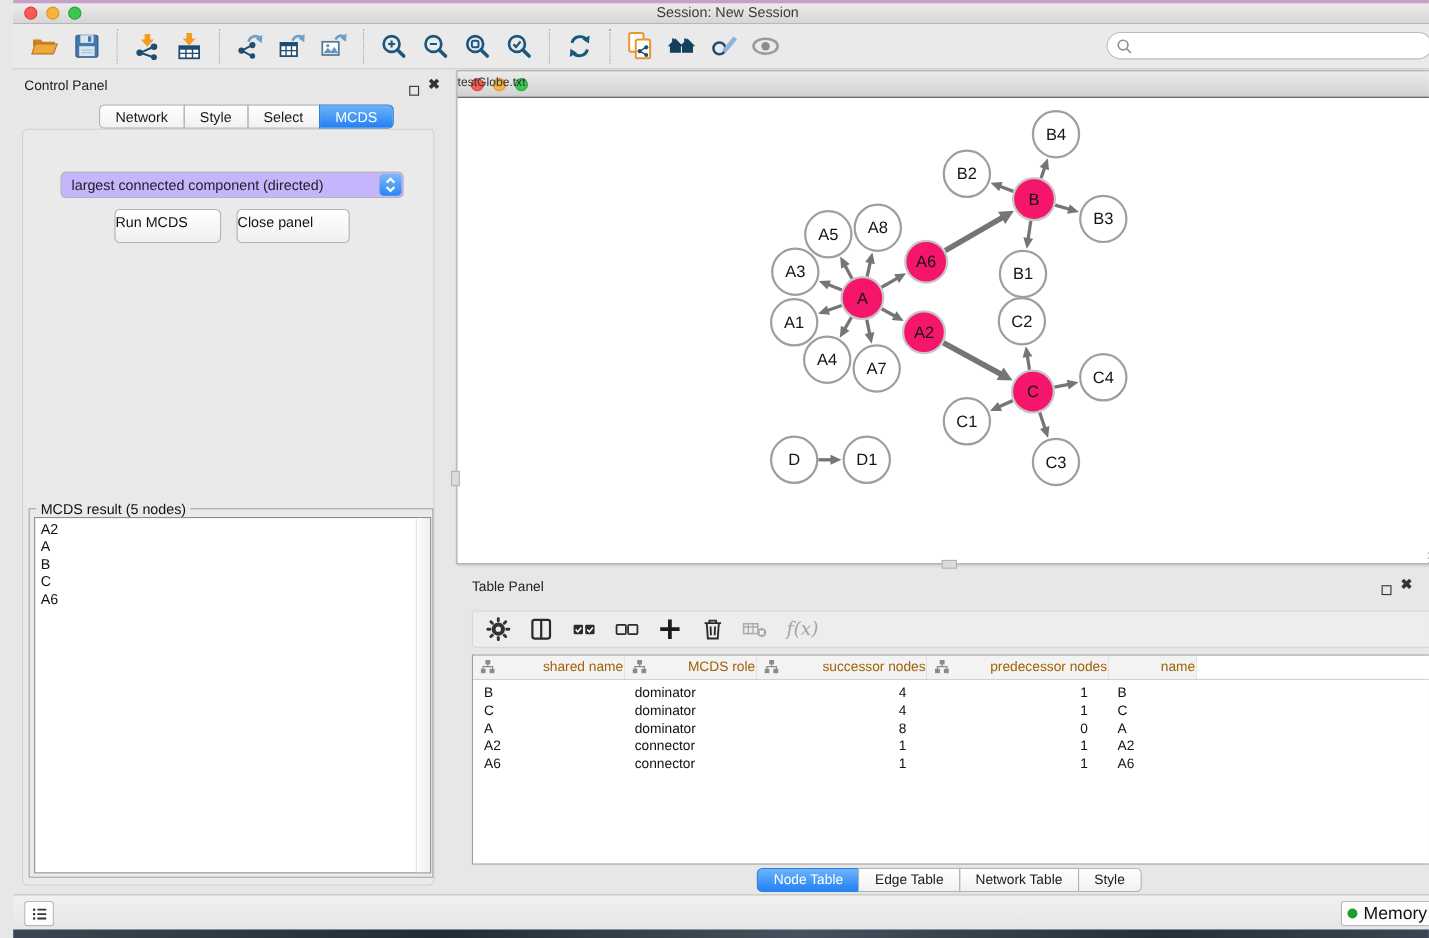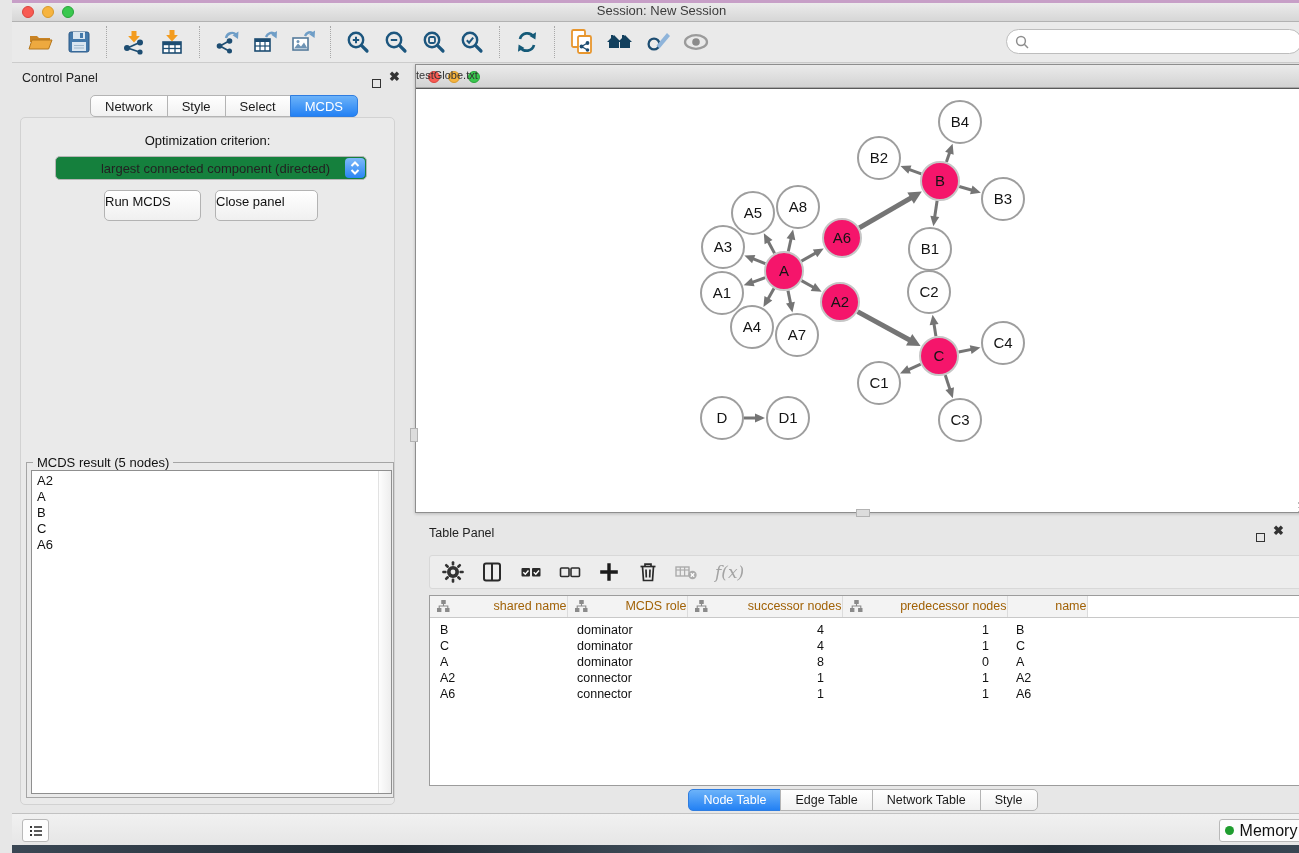--- a/index.html
+++ b/index.html
@@ -41,22 +41,22 @@
   .seg:first-child { border-radius:5px 0 0 5px; margin-left:0; }
   .seg:last-child { border-radius:0 5px 5px 0; }
   .seg.active { background:linear-gradient(#6cb3f9,#2381f4); color:#fff; border-color:#2f7de0; }
   .cp-tabs { left:78px; top:95px; }
   .tp-tabs { left:403px; top:789px; width:896px; display:flex; justify-content:center; }
   .tp-tabs .seg { font-size:12.5px; height:22px; }
 
   .cp-content { left:8px; top:117px; width:375px; height:688px; background:#eaeaea;
     border:1px solid #d2d2d2; border-radius:5px; }
   .cp-optlabel { left:0; top:133px; width:391px; text-align:center; font-size:13px; color:#111; }
-  .cp-dropdown { left:43px; top:156px; width:312px; height:24px; background:#15803d; border:1px solid #b5b5b5;
-    border-radius:5px; font-size:13px; display:flex; align-items:center; padding-left:9px;justify-content:center; }
+  .cp-dropdown { left:43px; top:156px; width:312px; height:24px; background:#c4b5fd; border:1px solid #b5b5b5;
+    border-radius:5px; font-size:13px; display:flex; align-items:center; padding-left:9px; }
   .stepper { position:absolute; right:1px; top:1px; width:20px; height:20px; border-radius:4px;
     background:linear-gradient(#7db9f9,#2a85f4); display:flex; align-items:center; justify-content:center; }
   .pushbtn { height:31px; background:linear-gradient(#ffffff,#f0f0f0); border:1px solid #b3b3b3;
     border-radius:5px; font-size:13px; color:#111; line-height:21px; }
   .cp-run { left:92px; top:190px; width:97px; }
   .cp-closebtn { left:203px; top:190px; width:103px; }
   .cp-group { left:14px; top:462px; width:368px; height:336px; border:1px solid #a5a5a5; }
   .cp-grouplabel { left:21px; top:455px; font-size:13px; color:#111; background:#eaeaea; padding:0 4px; }
   .cp-list { left:19px; top:470px; width:361px; height:324px; background:#fff; border:1px solid #8f8f8f; overflow:hidden; }
   .cp-list .track { position:absolute; right:0; top:0; bottom:0; width:13px;
@@ -286,21 +286,20 @@
   <span class="abs cp-float"><span class="float-box"></span></span>
   <span class="abs cp-close panel-ctl">✖</span>
 
   <div class="abs cp-tabs segbar" id="cp-tabs">
       <div class="seg">Network</div>
       <div class="seg">Style</div>
       <div class="seg">Select</div>
       <div class="seg active">MCDS</div>
     </div>
   <div class="abs cp-content"></div>
-  <div class="abs cp-optlabel">Optimization criterion:</div>
 
   <div class="abs cp-dropdown">
     <span>largest connected component (directed)</span>
     <span class="stepper">
       <svg width="12" height="18" viewBox="0 0 12 18">
           <path d="M2.5 7L6 3.5 9.5 7" fill="none" stroke="#fff" stroke-width="2"></path>
           <path d="M2.5 11L6 14.5 9.5 11" fill="none" stroke="#fff" stroke-width="2"></path>
         </svg>
     </span>
   </div>

